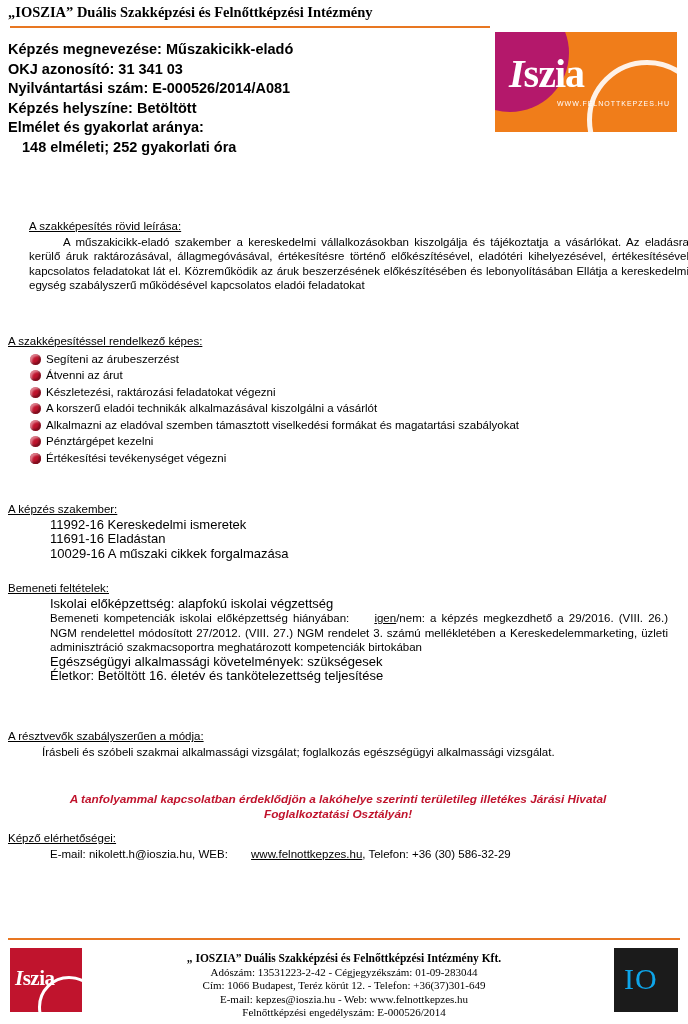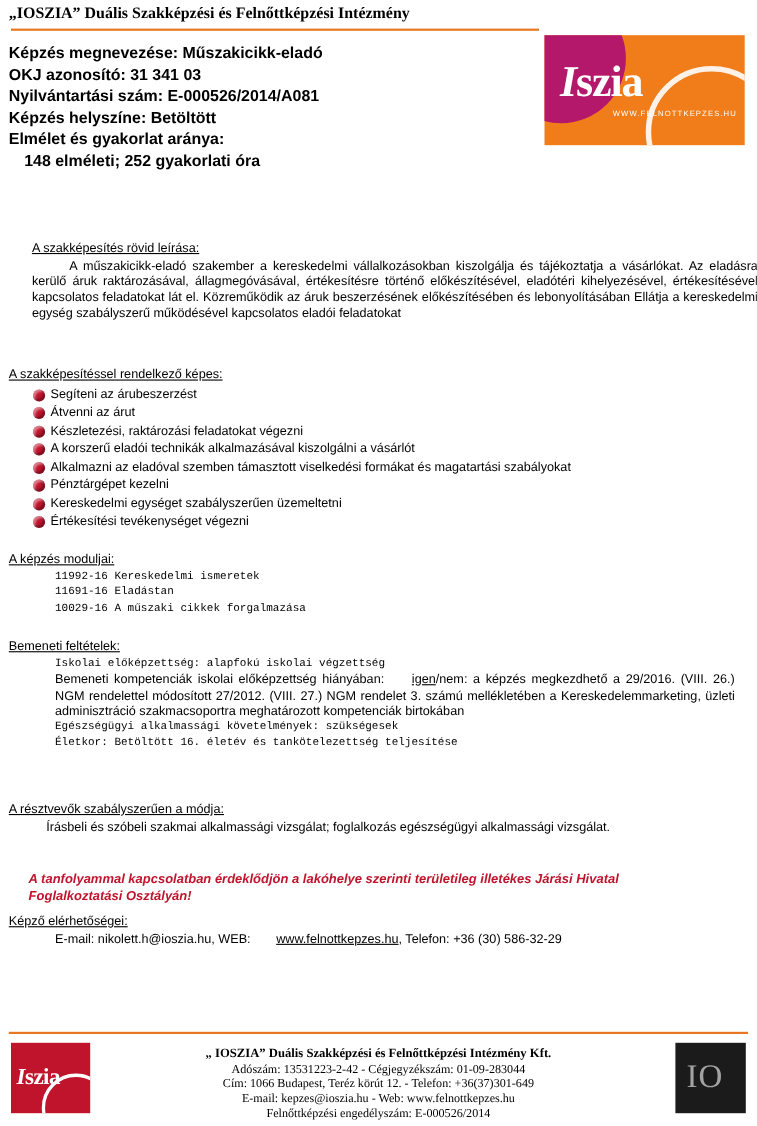--- a/index.html
+++ b/index.html
@@ -157,33 +157,32 @@
     top: 3px;
     width: 11px;
     height: 11px;
     border-radius: 50%;
     background: #c0142d;
     box-shadow: inset -2px -2px 2px rgba(0,0,0,.35), inset 2px 2px 2px rgba(255,255,255,.45);
   }
 
   .indent-list {
     padding-left: 42px;
-    font-size: 10px;
+    font-size: 13px;
     line-height: 14.6px;
-    font-family: Liberation Mono, monospace;
   }
   .indent-block {
     padding-left: 42px;
     font-size: 11.5px;
     line-height: 14.6px;
     text-align: justify;
   }
 
   .highlight {
-    text-align: left;
+    text-align: center;
     font-weight: bold;
     font-style: italic;
     color: #c0142d;
     font-size: 11.8px;
     line-height: 15px;
     padding: 0 18px;
   }
 
   .contact-line {
     padding-left: 42px;
@@ -237,21 +236,21 @@
     width: 64px;
     height: 64px;
     background: #1b1b1b;
   }
   .footer-logo-right .fr-text {
     position: absolute;
     left: 10px;
     top: 14px;
     font-family: "Liberation Serif", serif;
     font-size: 30px;
-    color: #a3a3a3;
+    color: #0ea5e9;
     letter-spacing: 1px;
   }
   .footer-center {
     position: absolute;
     left: 100px;
     top: 952px;
     width: 488px;
     text-align: center;
     font-family: "Liberation Serif", serif;
     font-size: 11px;
@@ -298,27 +297,27 @@
 
   <div class="section" style="top:334px;">
     <div class="sec-title">A szakképesítéssel rendelkező képes:</div>
     <ul class="comp">
       <li><span class="bullet"></span><span>Segíteni az árubeszerzést</span></li>
       <li><span class="bullet"></span><span>Átvenni az árut</span></li>
       <li><span class="bullet"></span><span>Készletezési, raktározási feladatokat végezni</span></li>
       <li><span class="bullet"></span><span>A korszerű eladói technikák alkalmazásával kiszolgálni a vásárlót</span></li>
       <li><span class="bullet"></span><span>Alkalmazni az eladóval szemben támasztott viselkedési formákat és magatartási szabályokat</span></li>
       <li><span class="bullet"></span><span>Pénztárgépet kezelni</span></li>
-      <li><span class="bullet"></span><span>Kereskedelmi egységet szabályszerűen üzemeltetni</span></li>
+      <li><span class="bullet"></span></li>
       <li><span class="bullet"></span><span>Értékesítési tevékenységet végezni</span></li>
     </ul>
   </div>
 
   <div class="section" style="top:502px;">
-    <div class="sec-title">A képzés moduljai:</div>
+    <div class="sec-title">A képzés szakember:</div>
     <div class="indent-list">11992-16 Kereskedelmi ismeretek</div>
     <div class="indent-list">11691-16 Eladástan</div>
     <div class="indent-list">10029-16 A műszaki cikkek forgalmazása</div>
   </div>
 
   <div class="section" style="top:581px;">
     <div class="sec-title">Bemeneti feltételek:</div>
     <div class="indent-list">Iskolai előképzettség: alapfokú iskolai végzettség</div>
     <div class="indent-block"><span>Bemeneti kompetenciák iskolai előképzettség hiányában: </span><span class="u">igen</span><span>/nem: a képzés megkezdhető a 29/2016. (VIII. 26.) NGM rendelettel módosított 27/2012. (VIII. 27.) NGM rendelet 3. számú mellékletében a Kereskedelemmarketing, üzleti adminisztráció szakmacsoportra meghatározott kompetenciák birtokában</span></div>
     <div class="indent-list">Egészségügyi alkalmassági követelmények: szükségesek</div>

